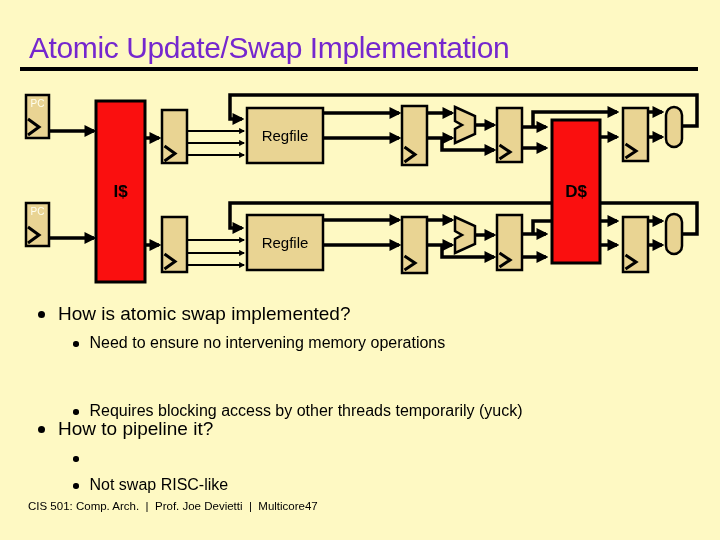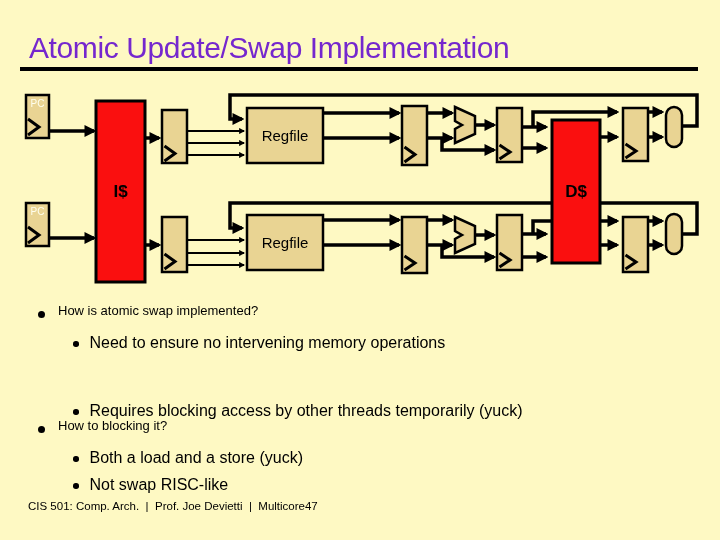--- a/index.html
+++ b/index.html
@@ -8,21 +8,21 @@
 
   .title{position:absolute;left:29px;top:31px;font-size:30px;letter-spacing:-0.4px;
          color:#7527CE;white-space:nowrap;}
   .title-rule{position:absolute;left:20px;top:67px;width:678px;height:4px;background:#000;}
 
   .datapath{position:absolute;left:0;top:0;}
 
   .bullets{position:absolute;left:0;top:0;width:720px;}
   .row{position:absolute;left:30px;right:12px;display:flex;align-items:flex-start;color:#000;}
   .row .dot{flex:0 0 auto;border-radius:50%;background:#000;}
-  .l1{font-size:13px;}
+  .l1{font-size:19px;}
   .l1 .dot{width:7px;height:7px;margin:8px 13px 0 8px;}
   .l2{font-size:16px;}
   .l2 .dot{width:5.5px;height:5.5px;margin:7px 11px 0 43px;}
   .r1{top:303px;} .r2{top:334px;} .r3{top:360px;margin-top:42px;}
   .r4{top:418px;} .r5{top:449px;} .r6{top:476px;}
 
   .footer{position:absolute;left:28px;right:44px;top:500px;display:flex;
           justify-content:flex-start;font-size:11.5px;color:#000;white-space:pre;}
 </style>
 </head>
@@ -165,25 +165,24 @@
     <div class="row l2 r2">
       <span class="dot"></span>
       <span class="txt">Need to ensure no intervening memory operations</span>
     </div>
     <div class="row l2 r3">
       <span class="dot"></span>
       <span class="txt">Requires blocking access by other threads temporarily (yuck)</span>
     </div>
     <div class="row l1 r4">
       <span class="dot"></span>
-      <span class="txt">How to blocking it?</span>
+      <span class="txt">How to pipeline it?</span>
     </div>
     <div class="row l2 r5">
       <span class="dot"></span>
-      <span class="txt">Both a load and a store (yuck)</span>
     </div>
     <div class="row l2 r6">
       <span class="dot"></span>
       <span class="txt">Not swap RISC-like</span>
     </div>
   </div>
 
   <div class="footer">
     <span>CIS 501: Comp. Arch.  |  Prof. Joe Devietti  |  Multicore</span>
     <span>47</span>

